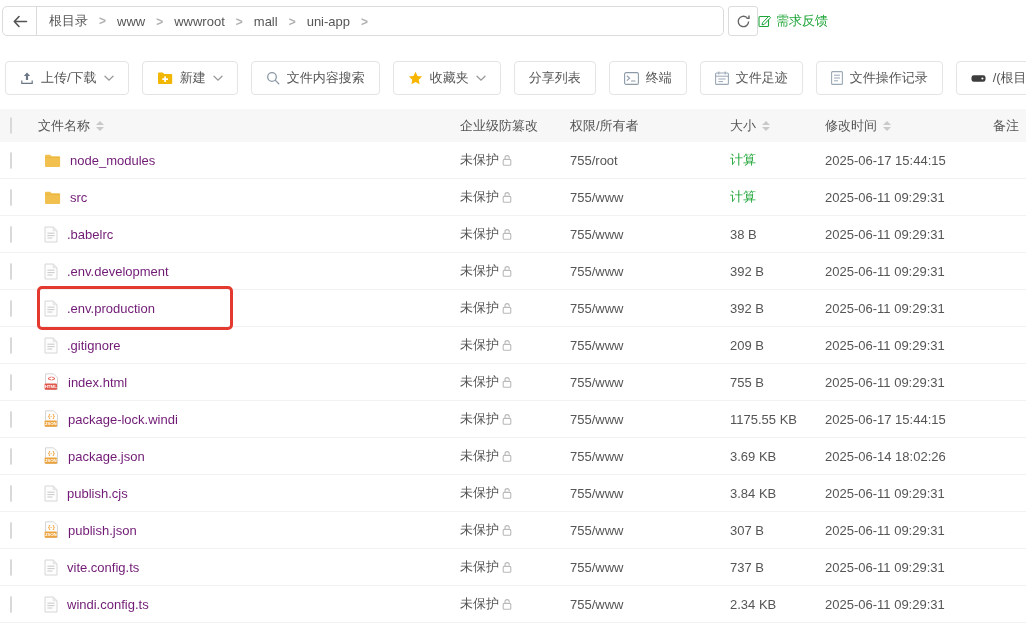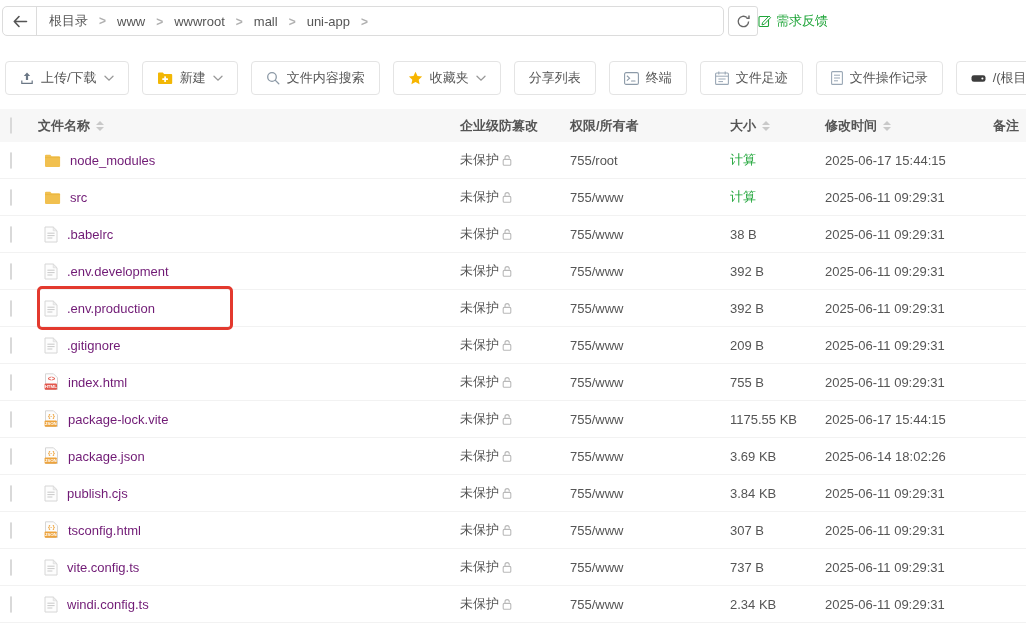--- a/index.html
+++ b/index.html
@@ -27,21 +27,21 @@
         font-size:13px;color:#555;display:flex;align-items:center;gap:7px;cursor:pointer;
         white-space:nowrap;flex:0 0 auto;}
 
   
   .table{margin-top:14px;font-size:13px;}
   .thead,.trow{display:grid;grid-template-columns:36px 419px 110px 160px 95px 168px 1fr;align-items:center;}
   .thead{height:33px;background:#f7f7f7;color:#555;}
   .trow{height:36px;border-bottom:1px solid #f2f2f2;position:relative;background:#fff;}
   .cb{width:15px;height:15px;border:1px solid #d9d9d9;border-radius:2px;background:#fff;
       margin-left:10px;cursor:pointer;box-sizing:border-box;}
-  .hcell{display:flex;align-items:center;gap:6px;padding-left:5px;font-weight:bold;}
+  .hcell{display:flex;align-items:center;gap:6px;padding-left:5px;}
   .hcell.first{padding-left:2px;}
   .sort{display:flex;flex-direction:column;gap:2px;}
   .sort b{width:0;height:0;border-left:4px solid transparent;border-right:4px solid transparent;}
   .sort .u{border-bottom:4px solid #c9c9c9;}
   .sort .d{border-top:4px solid #c9c9c9;}
   .name-cell{display:flex;align-items:center;gap:9px;padding-left:8px;color:#701a75;cursor:pointer;}
   .prot-cell{display:flex;align-items:center;gap:2px;padding-left:5px;color:#555;cursor:pointer;}
   .owner-cell,.size-cell,.time-cell,.note-cell{padding-left:5px;color:#555;}
   .size-cell.calc{color:#20a53a;cursor:pointer;}
   .hl-box{position:absolute;left:37px;top:-4px;width:196px;height:44px;border:3px solid #e3392e;
@@ -417,21 +417,21 @@
           <span><span class="cb"></span></span>
           <span class="name-cell">
             <span class="icn">
               <svg width="15" height="18" viewBox="0 0 15 18">
                 <path d="M1.5 0.8 h8 l4 4 V16.5 H1.5 z" fill="#fdfdfd" stroke="#d6d6d6"></path>
                 <text x="7.4" y="8.2" font-size="6.2" fill="#eda33c" text-anchor="middle" font-weight="bold">{·}</text>
                 <rect x="0.6" y="10.4" width="12.4" height="6.4" rx="1.2" fill="#eda33c"></rect>
                 <text x="6.8" y="15.3" font-size="4.4" fill="#fff" text-anchor="middle" font-weight="bold">JSON</text>
               </svg>
             </span>
-            <span>package-lock.vite</span>
+            <span>package-lock.windi</span>
           </span>
           <span class="prot-cell">
             <span>未保护</span>
             <span class="icn">
               <svg width="12" height="12" viewBox="0 0 12 12">
                 <rect x="2.2" y="5.4" width="7.6" height="5.8" rx="1" fill="none" stroke="#b9b9b9" stroke-width="1.1"></rect>
                 <path d="M4 5.4 V3.8 a2.15 2.15 0 0 1 4.3 0 V4.6" fill="none" stroke="#b9b9b9" stroke-width="1.1"></path>
               </svg>
             </span>
           </span>
@@ -499,21 +499,21 @@
           <span><span class="cb"></span></span>
           <span class="name-cell">
             <span class="icn">
               <svg width="15" height="18" viewBox="0 0 15 18">
                 <path d="M1.5 0.8 h8 l4 4 V16.5 H1.5 z" fill="#fdfdfd" stroke="#d6d6d6"></path>
                 <text x="7.4" y="8.2" font-size="6.2" fill="#eda33c" text-anchor="middle" font-weight="bold">{·}</text>
                 <rect x="0.6" y="10.4" width="12.4" height="6.4" rx="1.2" fill="#eda33c"></rect>
                 <text x="6.8" y="15.3" font-size="4.4" fill="#fff" text-anchor="middle" font-weight="bold">JSON</text>
               </svg>
             </span>
-            <span>tsconfig.html</span>
+            <span>publish.json</span>
           </span>
           <span class="prot-cell">
             <span>未保护</span>
             <span class="icn">
               <svg width="12" height="12" viewBox="0 0 12 12">
                 <rect x="2.2" y="5.4" width="7.6" height="5.8" rx="1" fill="none" stroke="#b9b9b9" stroke-width="1.1"></rect>
                 <path d="M4 5.4 V3.8 a2.15 2.15 0 0 1 4.3 0 V4.6" fill="none" stroke="#b9b9b9" stroke-width="1.1"></path>
               </svg>
             </span>
           </span>

